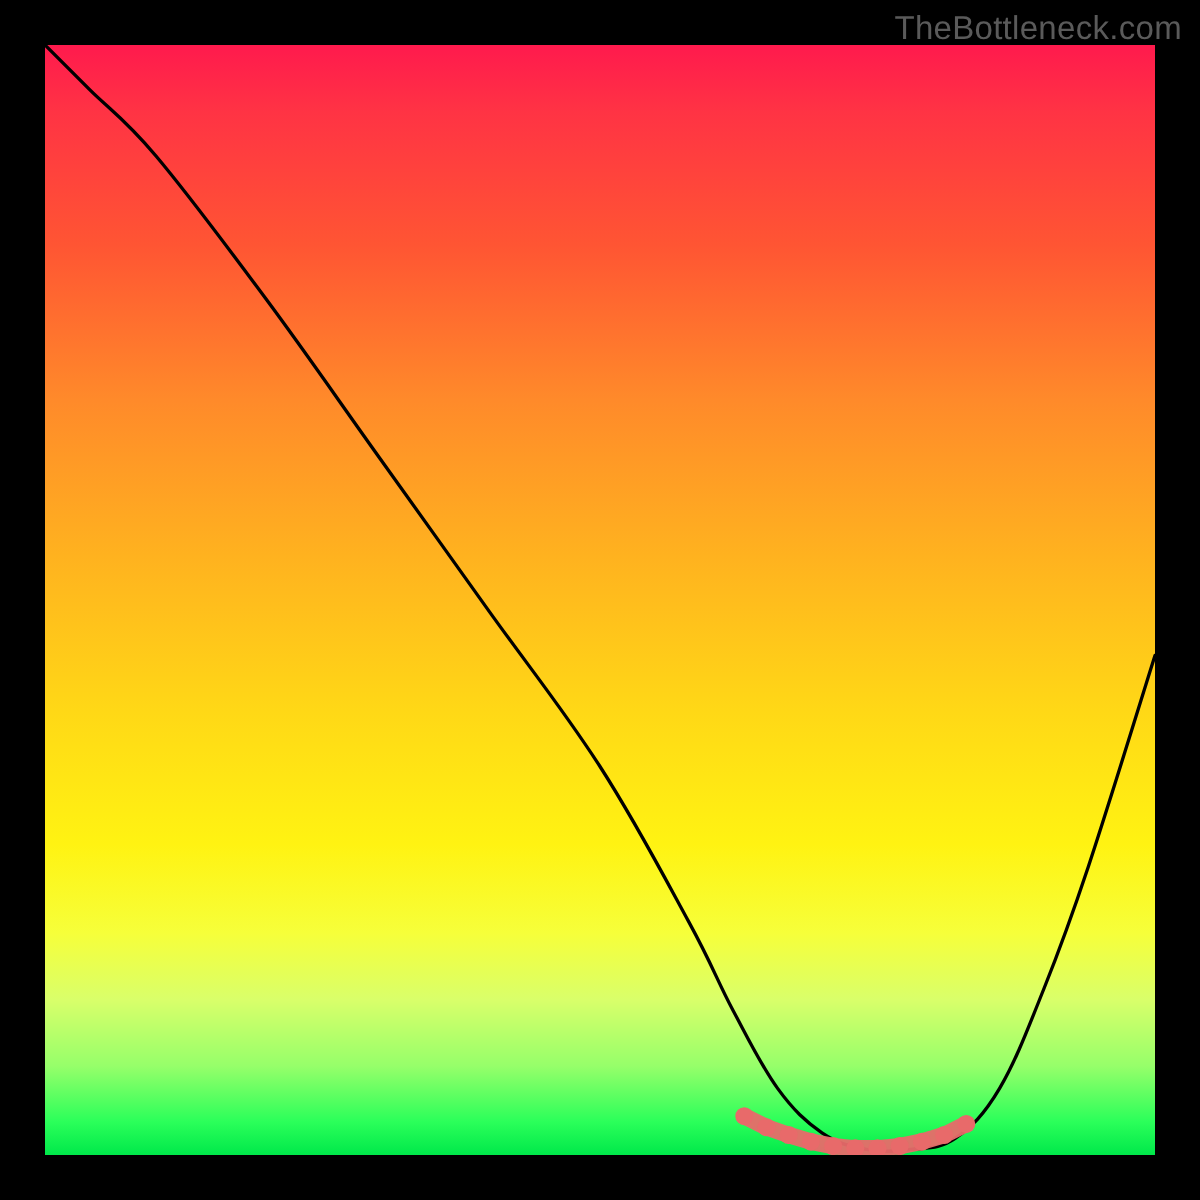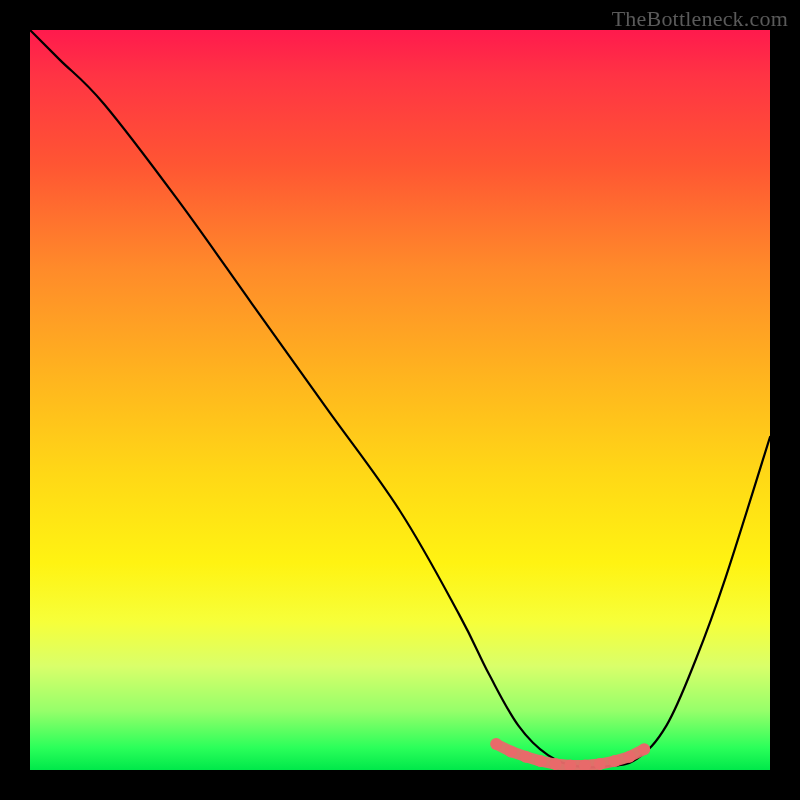--- a/index.html
+++ b/index.html
@@ -2,21 +2,21 @@
 <html><head>
 <meta charset="utf-8">
 <style>
   * { margin: 0; padding: 0; box-sizing: border-box; }
   html, body { width: 800px; height: 800px; overflow: hidden; background: #000; }
   .container { position: relative; width: 800px; height: 800px; background: #000; }
   .watermark {
     position: absolute;
     top: 6px;
     right: 12px;
-    font-family: Liberation Serif, serif;
+    font-family: Liberation Sans, sans-serif;
     font-size: 22px;
     font-weight: 400;
     color: #5a5a5a;
     letter-spacing: 0.2px;
   }
   .plot-area {
     position: absolute;
     left: 30px;
     top: 30px;
     width: 740px;

